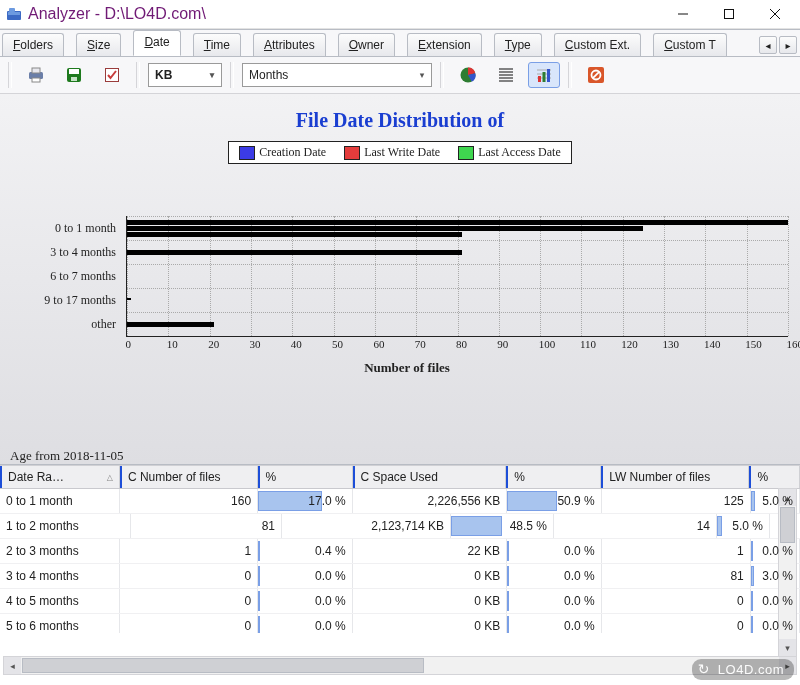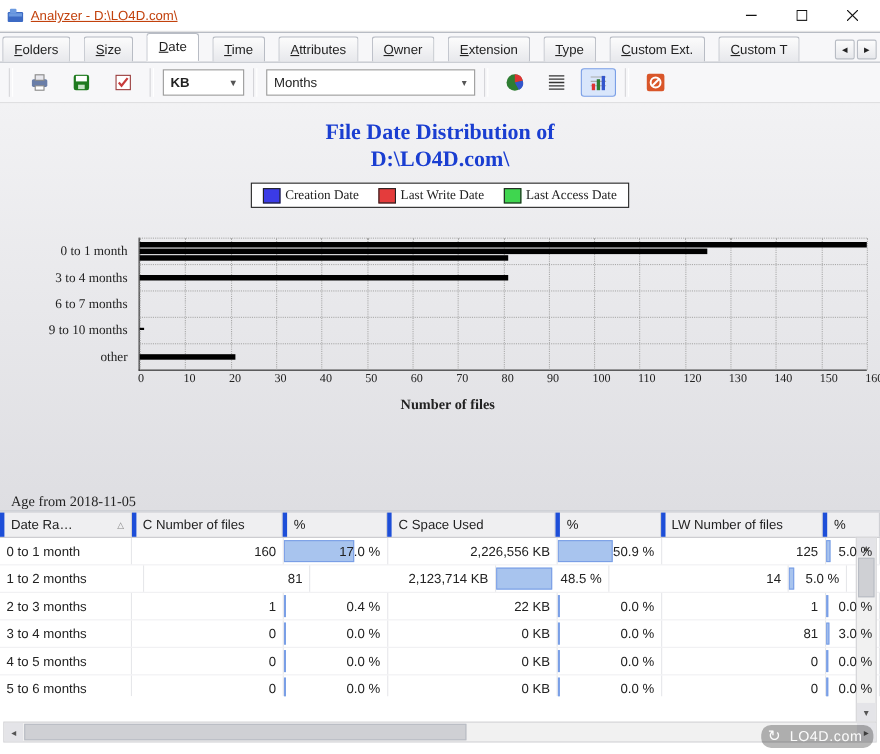--- a/index.html
+++ b/index.html
@@ -23,21 +23,21 @@
   
   .titlebar {
     display:flex; align-items:center; justify-content:space-between;
     height: 28px;
     border-bottom: 1px solid #e3e3e3;
     padding: 0 2px 0 6px;
     background:#fff;
   }
   .titlebar-left { display:flex; align-items:center; gap:6px; }
   .titlebar-left .icon { width:16px; height:16px; display:inline-block; }
-  .titlebar-title { font-size:12px; color:#c2410c;text-decoration:underline; }
+  .titlebar-title { font-size:16px; color:#701a75; }
   .win-buttons { display:flex; }
   .win-btn { width:46px; height:28px; display:flex; align-items:center; justify-content:center; }
 
   
   .tabstrip {
     display:flex; align-items:flex-end;
     height: 26px;
     background: #f7f7f9;
     border: 1px solid var(--tab-border);
     border-left:0; border-right:0;
@@ -142,21 +142,21 @@
   .xaxis { position:absolute; left:100px; right:0; top:122px; display:flex; justify-content:space-between; font-size:11px; }
   .xaxis span { width:1px; transform:translateX(-50%); white-space:nowrap; }
   .xtitle { position:absolute; left:0; right:0; top:144px; text-align:center; font-weight:bold; font-size:13px; }
   .age-note { position:absolute; left:10px; bottom:0; font-size:13px; }
 
   
   .grid { overflow:hidden; }
   .grid-header, .grid-row { display:flex; }
   .grid-header { height:22px; background:var(--header-cell-bg); border-top:1px solid #d0d0d4; border-bottom:1px solid #c9c9ce; }
   .gh {
-    border-right:1px solid #cfd0d4; border-left:4px solid #1d4ed8;
+    border-right:1px solid #cfd0d4; border-left:2px solid #1d4ed8;
     padding:0 6px; display:flex; align-items:center; justify-content:space-between;
     font-size:12px;
     overflow:hidden; white-space:nowrap;
   }
   .gh .sortind { font-size:8px; color:#888; }
   .grid-body { height:144px; overflow:hidden; }
   .grid-row { height:24px; border-bottom:1px solid #f0f0f2; }
   .gc { border-right:1px solid #e6e7ea; padding:0 6px; display:flex; align-items:center; font-size:12px; overflow:hidden; white-space:nowrap; }
   .gc.right { justify-content:flex-end; }
   .pct-cell { position:relative; }
@@ -316,42 +316,41 @@
         <rect x="1" y="1" width="16" height="16" rx="2" fill="#d9562a"></rect>
         <circle cx="9" cy="9" r="4.5" fill="none" stroke="#fff" stroke-width="1.8"></circle>
         <line x1="5.8" y1="12.2" x2="12.2" y2="5.8" stroke="#fff" stroke-width="1.8"></line>
       </svg>
   </div>
 </div>
 
 <div class="chart-pane">
   <div class="chart-title">
     <div>File Date Distribution of</div>
-    <div>D:\LO4D.com\</div>
   </div>
   <div class="chart-legend">
     <div class="item">
         <span class="sw blue"></span>
         <span>Creation Date</span>
       </div>
     <div class="item">
         <span class="sw red"></span>
         <span>Last Write Date</span>
       </div>
     <div class="item">
         <span class="sw green"></span>
         <span>Last Access Date</span>
       </div>
   </div>
   <div class="plot-wrap">
     <div class="plot-ylabels" id="ylabels">
         <div>0 to 1 month</div>
         <div>3 to 4 months</div>
         <div>6 to 7 months</div>
-        <div>9 to 10 months</div>
+        <div>9 to 17 months</div>
         <div>other</div>
       </div>
     <div class="plot-area" id="plot">
       <div class="plot-grid" id="plot-grid">
           <div class="vline" style="left: 0%;"></div>
           <div class="vline" style="left: 6.25%;"></div>
           <div class="vline" style="left: 12.5%;"></div>
           <div class="vline" style="left: 18.75%;"></div>
           <div class="vline" style="left: 25%;"></div>
           <div class="vline" style="left: 31.25%;"></div>

